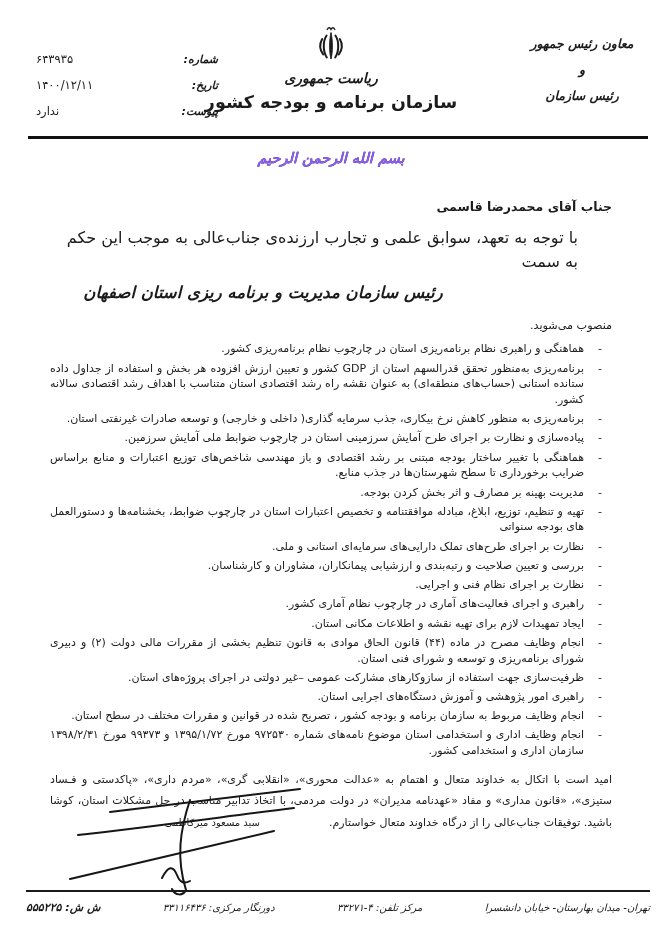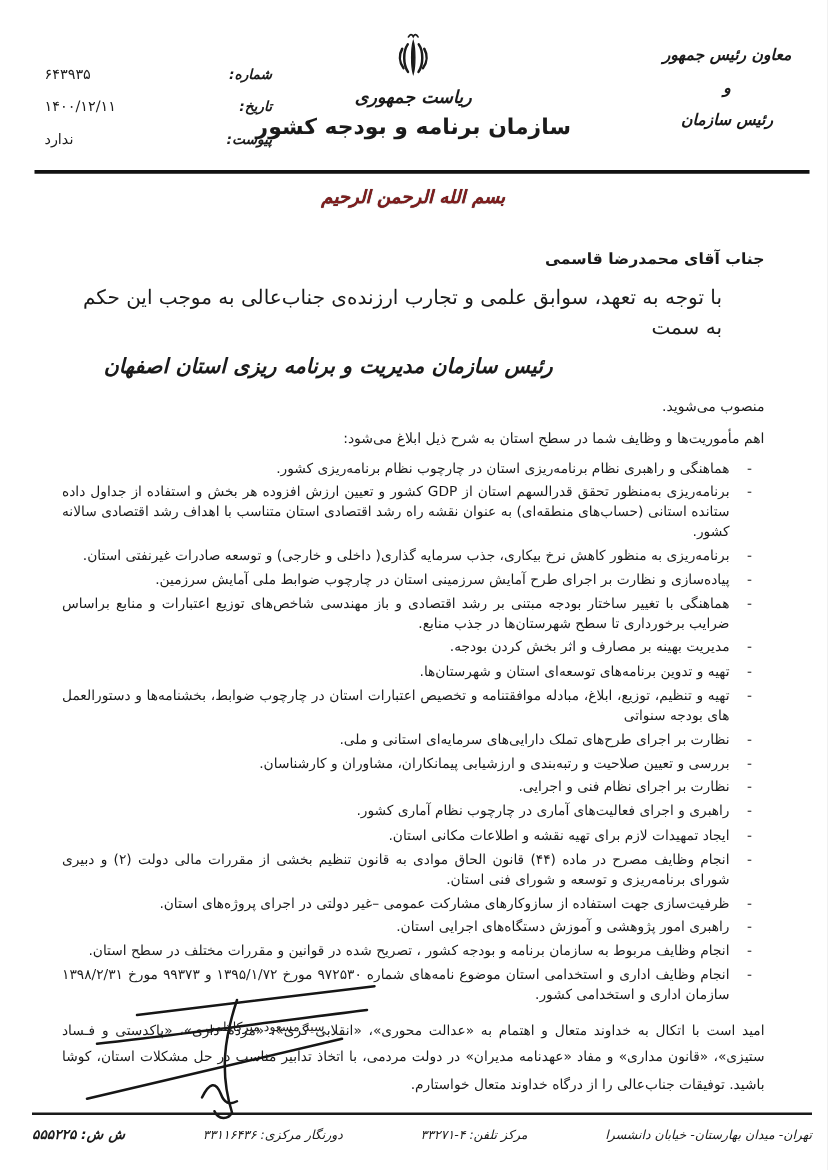--- a/index.html
+++ b/index.html
@@ -14,21 +14,21 @@
   .org{position:absolute;left:0;right:0;top:22px;text-align:center;}
   .org .emblem{display:block;margin:0 auto;}
   .org .o1{font-style:italic;font-weight:700;font-size:14px;margin-top:4px;}
   .org .o2{font-weight:700;font-size:17.5px;margin-top:6px;letter-spacing:.5px;}
   .meta{position:absolute;left:36px;top:52px;width:182px;}
   .meta-row{display:flex;justify-content:space-between;align-items:baseline;margin-bottom:12px;}
   .meta-label{font-style:italic;font-size:11px;font-weight:700;}
   .meta-value{font-size:11.5px;}
   .hdr-rule{position:absolute;top:136px;left:28px;right:14px;height:2.5px;background:#111;}
   .bismillah{position:absolute;top:150px;left:0;right:0;text-align:center;
-    font-weight:700;font-style:italic;font-size:14.5px;color:#7f1d1d;text-shadow:0 0 .6px #2a2a2a;}
+    font-weight:700;font-style:italic;font-size:14.5px;color:#8b5cf6;text-shadow:0 0 .6px #2a2a2a;}
   
   .body{position:absolute;top:198px;right:50px;left:50px;font-size:11px;line-height:1.5;}
   .salutation{font-weight:700;font-size:12.5px;}
   .intro{margin-top:9px;text-align:right;padding-right:34px;font-size:16px;}
   .position-line{margin-top:7px;font-weight:700;font-style:italic;font-size:16.5px;
     text-align:center;transform:translateX(-68px);letter-spacing:.3px;}
   .appointed{margin-top:12px;font-size:11.2px;}
   .duties-intro{margin-top:9px;font-size:11.2px;}
   .duties{margin-top:7px;}
   .duty{position:relative;padding-right:28px;margin-bottom:3.5px;
@@ -88,29 +88,27 @@
 
   <div class="hdr-rule"></div>
 
   <div class="bismillah">بسم الله الرحمن الرحیم</div>
 
   <div class="body">
     <div class="salutation">جناب آقای محمدرضا قاسمی</div>
     <div class="intro">با توجه به تعهد، سوابق علمی و تجارب ارزنده‌ی جناب‌عالی به موجب این حکم به سمت</div>
     <div class="position-line">رئیس سازمان مدیریت و برنامه ریزی استان اصفهان</div>
     <div class="appointed">منصوب می‌شوید.</div>
-    <div class="duties-intro">اهم مأموریت‌ها و وظایف شما در سطح استان به شرح ذیل ابلاغ می‌شود:</div>
     <div class="duties">
         <div class="duty">هماهنگی و راهبری نظام برنامه‌ریزی استان در چارچوب نظام برنامه‌ریزی کشور.</div>
         <div class="duty">برنامه‌ریزی به‌منظور تحقق قدرالسهم استان از GDP کشور و تعیین ارزش افزوده هر بخش و استفاده از جداول داده ستانده استانی (حساب‌های منطقه‌ای) به عنوان نقشه راه رشد اقتصادی استان متناسب با اهداف رشد اقتصادی سالانه کشور.</div>
         <div class="duty">برنامه‌ریزی به منظور کاهش نرخ بیکاری، جذب سرمایه گذاری( داخلی و خارجی) و توسعه صادرات غیرنفتی استان.</div>
         <div class="duty">پیاده‌سازی و نظارت بر اجرای طرح آمایش سرزمینی استان در چارچوب ضوابط ملی آمایش سرزمین.</div>
         <div class="duty">هماهنگی با تغییر ساختار بودجه مبتنی بر رشد اقتصادی و باز مهندسی شاخص‌های توزیع اعتبارات و منابع براساس ضرایب برخورداری تا سطح شهرستان‌ها در جذب منابع.</div>
         <div class="duty">مدیریت بهینه بر مصارف و اثر بخش کردن بودجه.</div>
-        <div class="duty">تهیه و تدوین برنامه‌های توسعه‌ای استان و شهرستان‌ها.</div>
         <div class="duty">تهیه و تنظیم، توزیع، ابلاغ، مبادله موافقتنامه و تخصیص اعتبارات استان در چارچوب ضوابط، بخشنامه‌ها و دستورالعمل های بودجه سنواتی</div>
         <div class="duty">نظارت بر اجرای طرح‌های تملک دارایی‌های سرمایه‌ای استانی و ملی.</div>
         <div class="duty">بررسی و تعیین صلاحیت و رتبه‌بندی و ارزشیابی پیمانکاران، مشاوران و کارشناسان.</div>
         <div class="duty">نظارت بر اجرای نظام فنی و اجرایی.</div>
         <div class="duty">راهبری و اجرای فعالیت‌های آماری در چارچوب نظام آماری کشور.</div>
         <div class="duty">ایجاد تمهیدات لازم برای تهیه نقشه و اطلاعات مکانی استان.</div>
         <div class="duty">انجام وظایف مصرح در ماده (۴۴) قانون الحاق موادی به قانون تنظیم بخشی از مقررات مالی دولت (۲) و دبیری شورای برنامه‌ریزی و توسعه و شورای فنی استان.</div>
         <div class="duty">ظرفیت‌سازی جهت استفاده از سازوکارهای مشارکت عمومی –غیر دولتی در اجرای پروژه‌های استان.</div>
         <div class="duty">راهبری امور پژوهشی و آموزش دستگاه‌های اجرایی استان.</div>
         <div class="duty">انجام وظایف مربوط به سازمان برنامه و بودجه کشور ، تصریح شده در قوانین و مقررات مختلف در سطح استان.</div>

